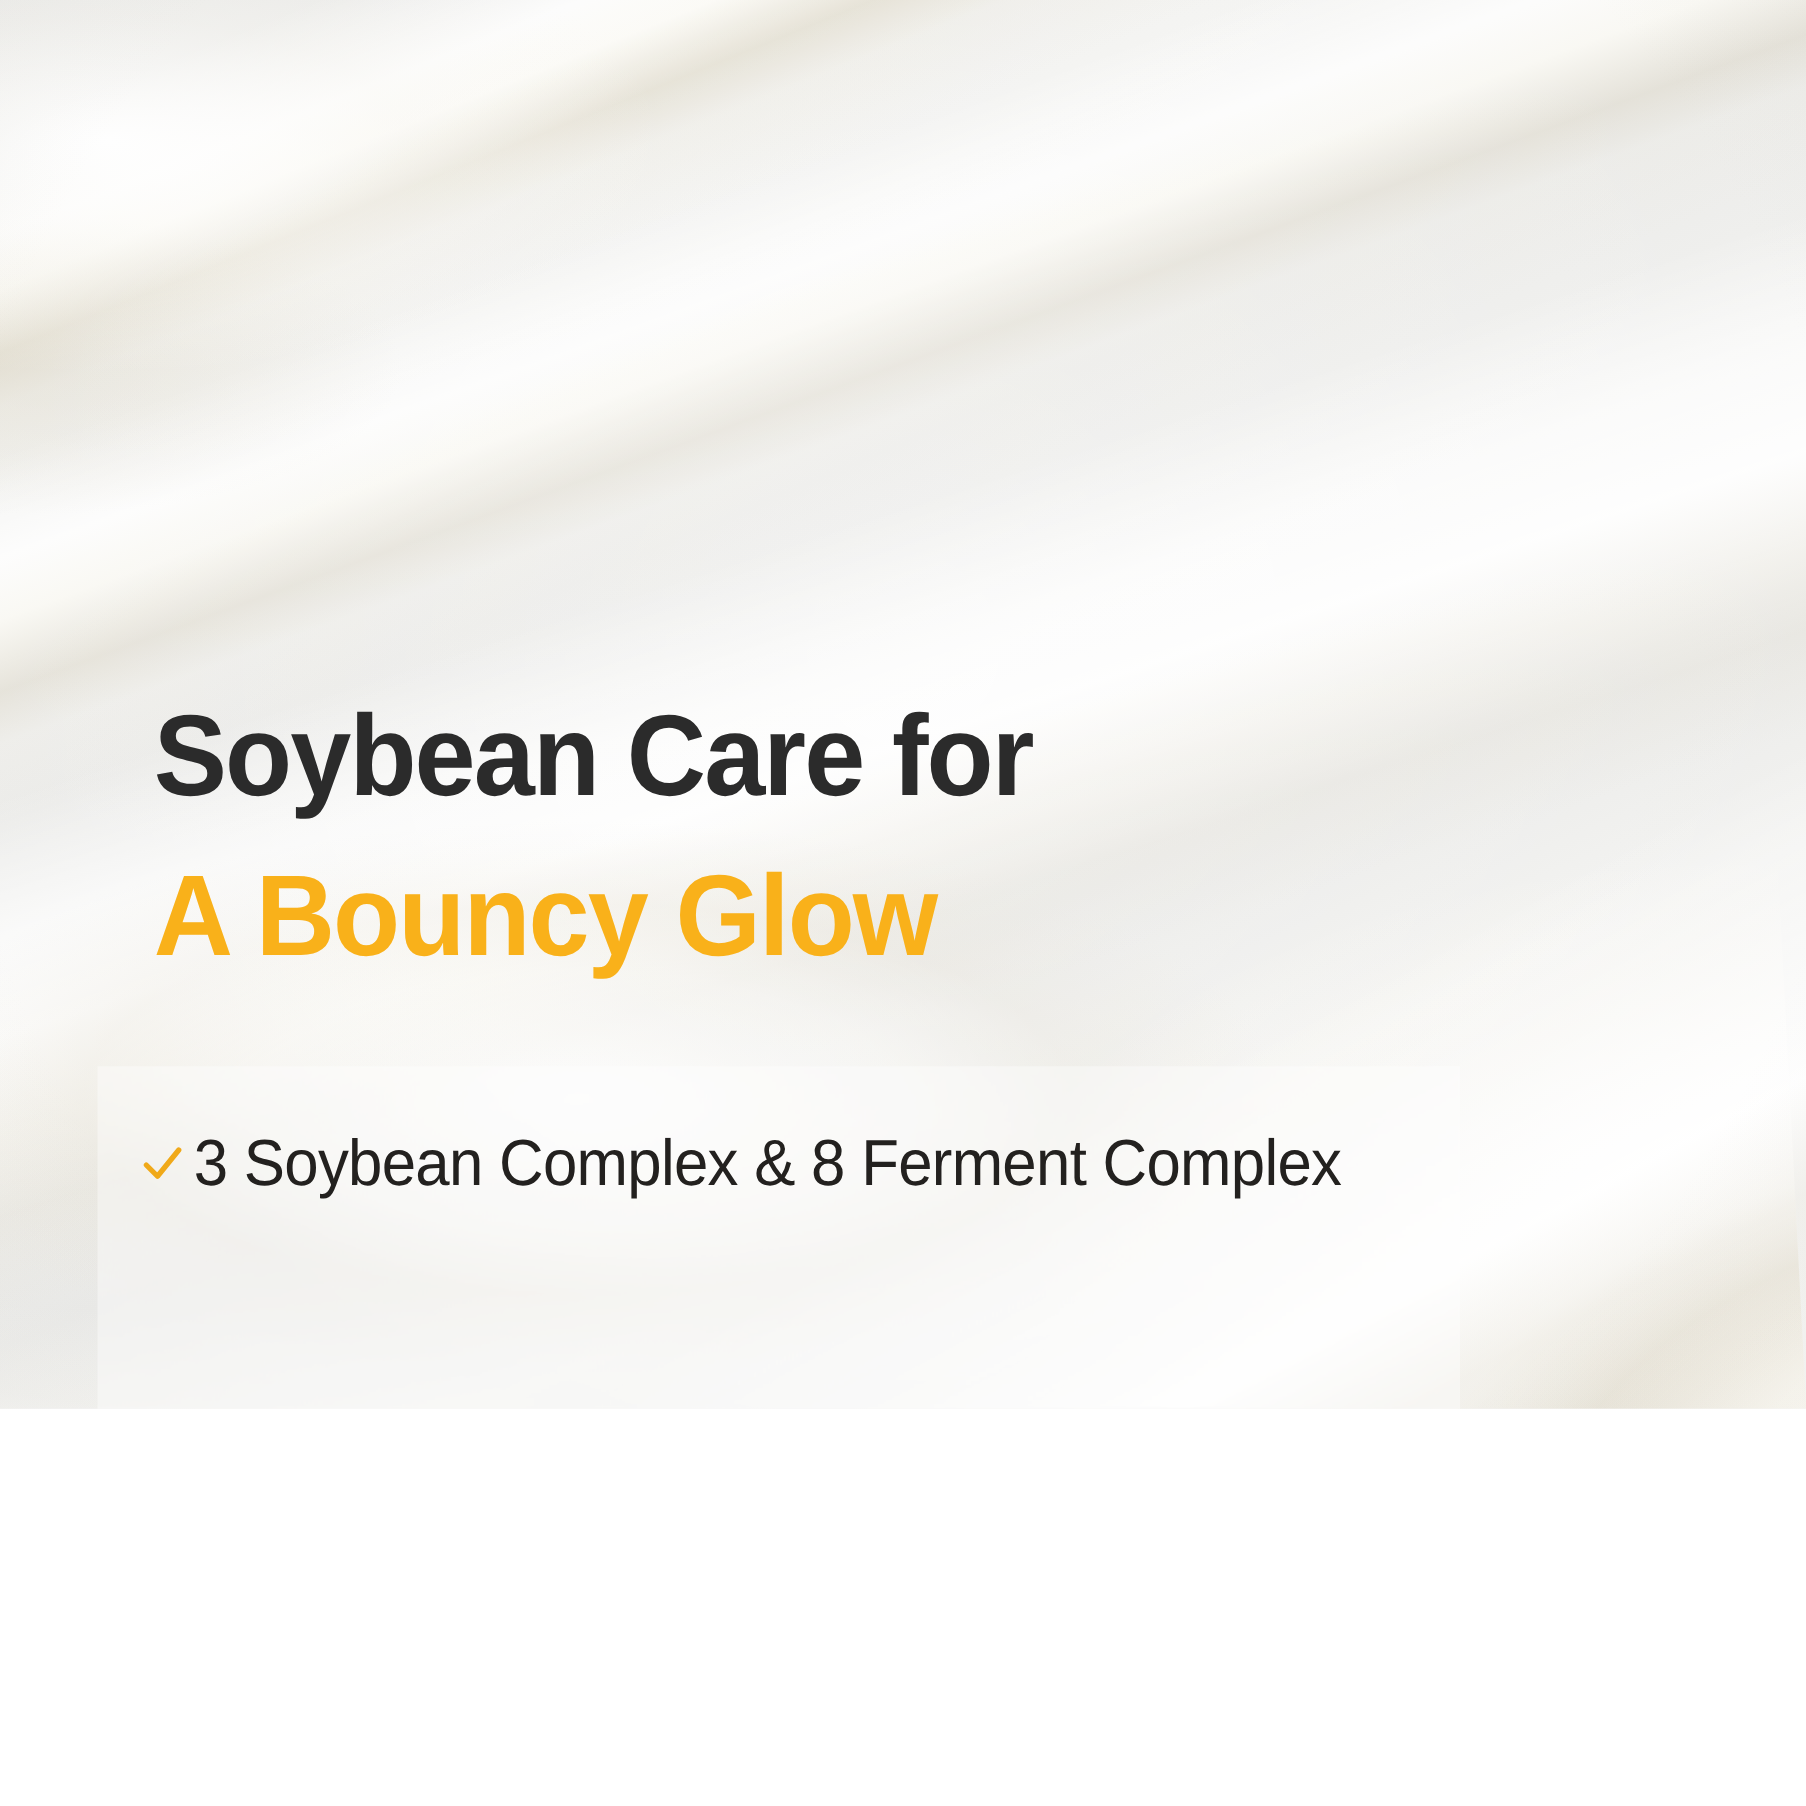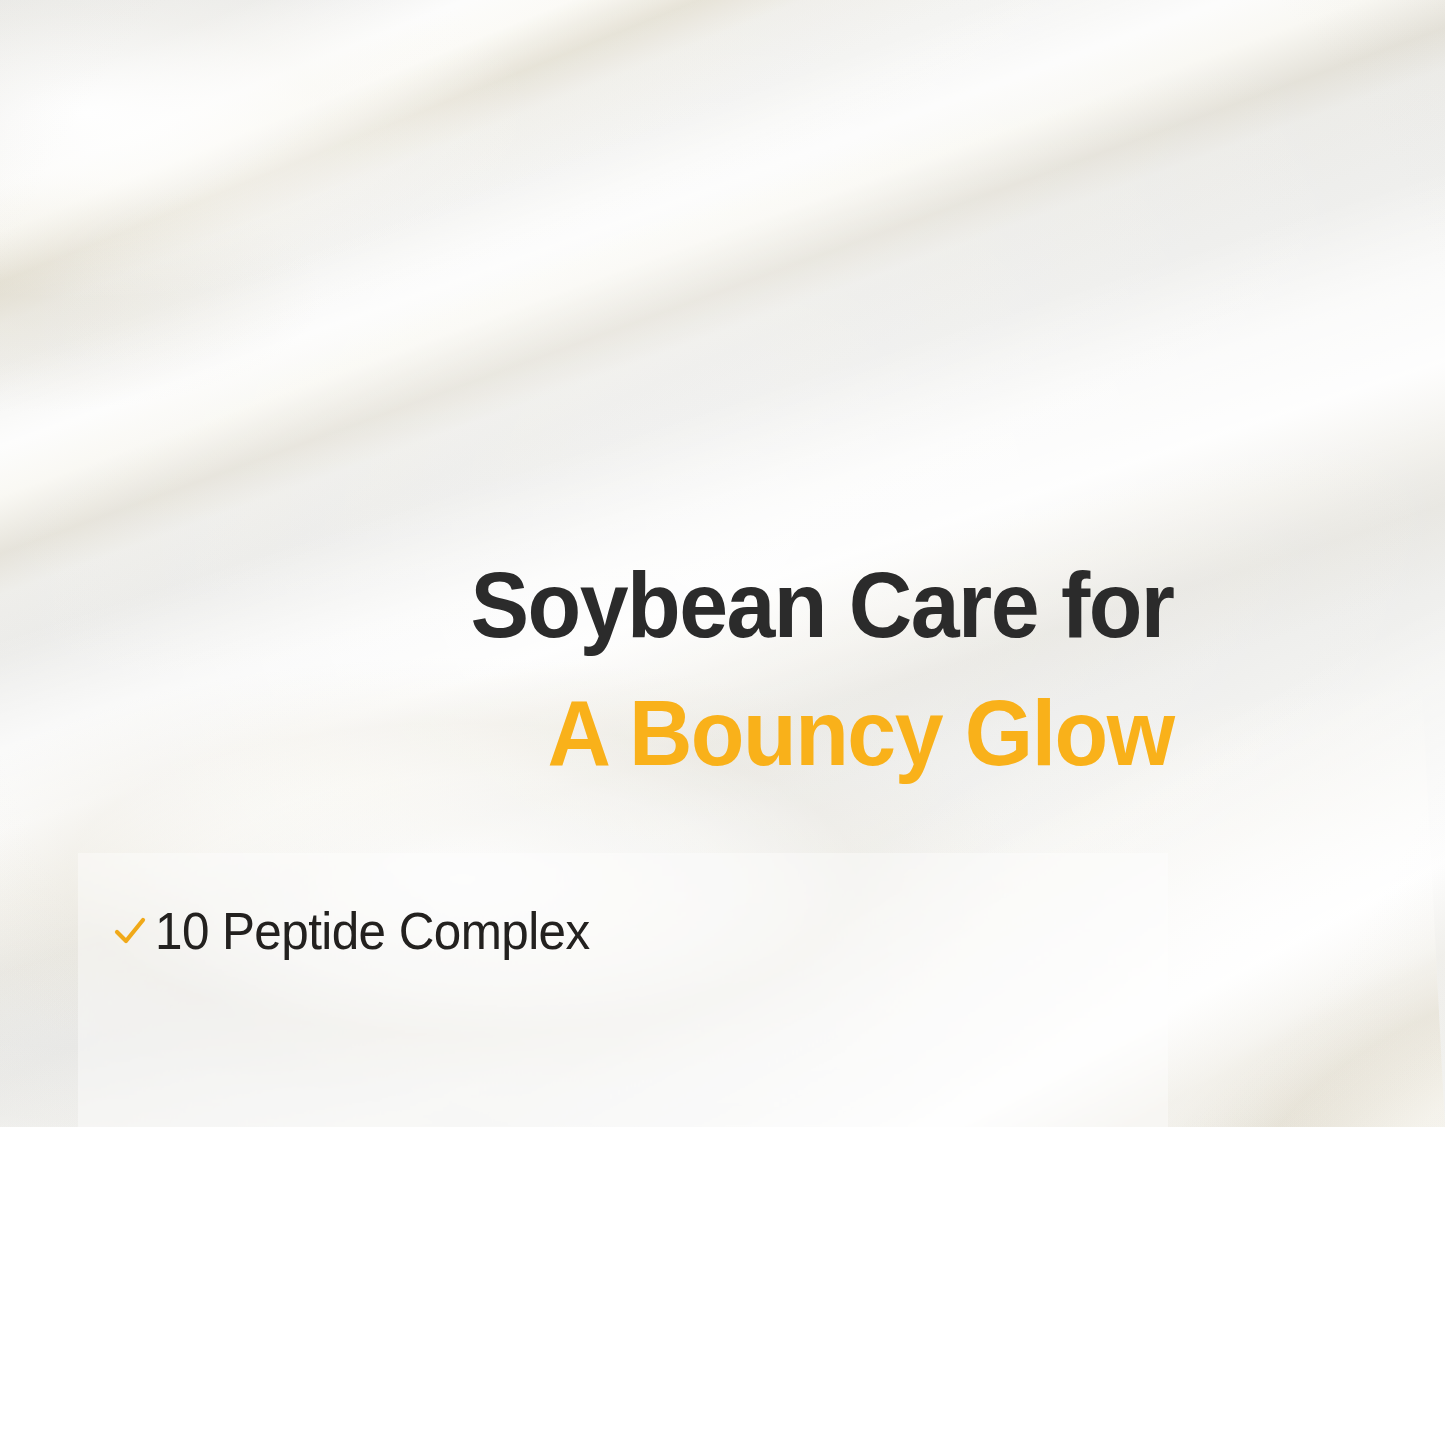--- a/index.html
+++ b/index.html
@@ -8,21 +8,20 @@
     background: #ffffff;
   }
 
   #canvas {
     position: relative;
     width: 1445px;
     height: 1127px;
     overflow: hidden;
     background: #ececeb;
     font-family: "Liberation Sans", sans-serif;
-    text-align: right;
   }
 
   
   .bg-layer {
     position: absolute;
     inset: 0;
     pointer-events: none;
   }
 
   
@@ -231,25 +230,25 @@
 
   <div id="headline">
     <div class="headline-line" id="headline-line-1">Soybean Care for</div>
     <div class="headline-line" id="headline-line-2">A Bouncy Glow</div>
   </div>
 
   <div id="benefit-panel"></div>
 
   <ul id="benefit-list">
 
-
     <li class="benefit-item">
       <svg class="check-icon" viewBox="0 0 36 36">
         <path d="M5 19 L14 28 L31 7" fill="none" stroke="#f0a919" stroke-width="4.2" stroke-linecap="round" stroke-linejoin="round"></path>
       </svg>
-      <span class="benefit-text">10 Peptide Complex</span>
+      <span class="benefit-text">3 Soybean Complex &amp; 8 Ferment Complex</span>
     </li>
 
 
 
+
   </ul>
 
 </div>
 
 </body></html>

